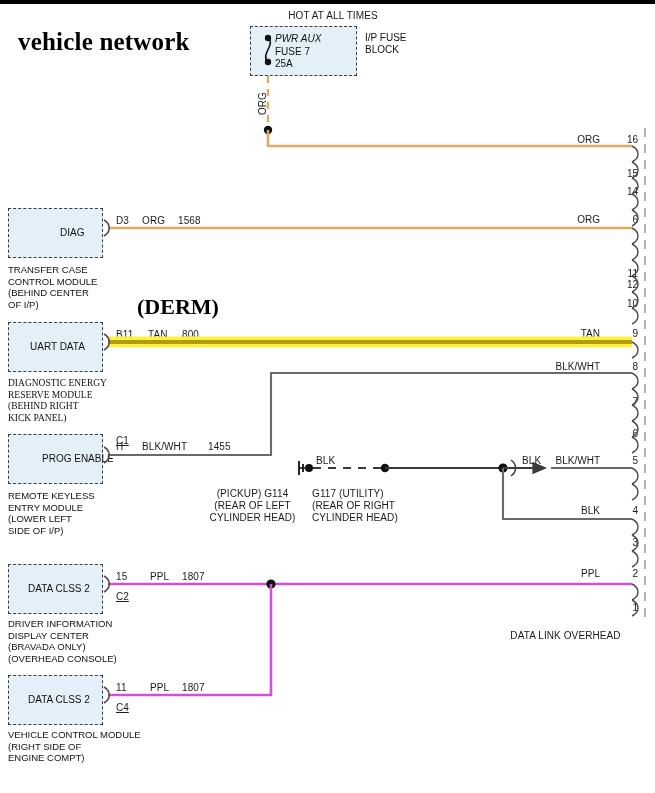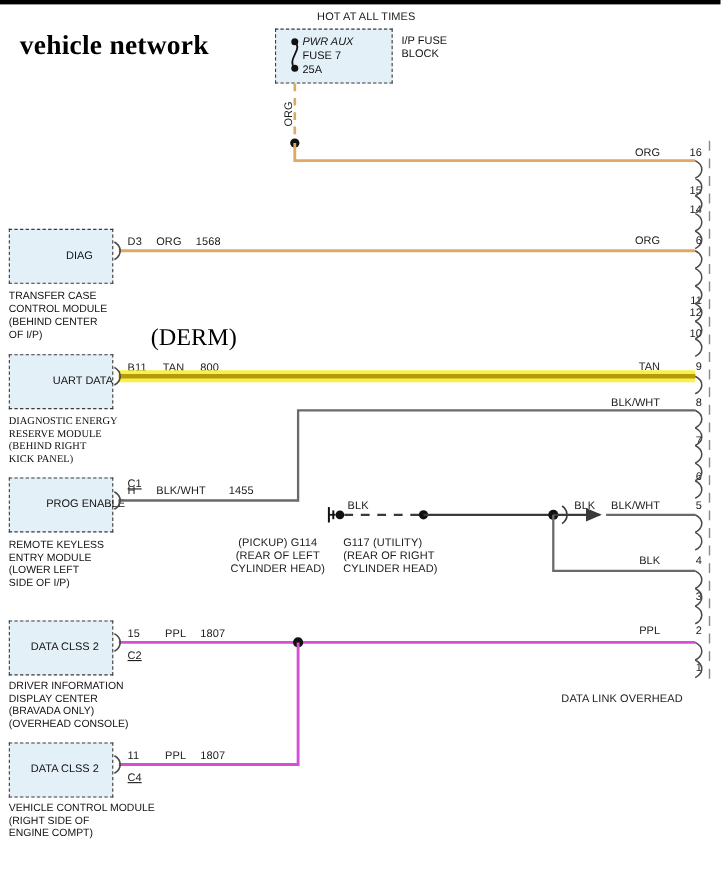--- a/index.html
+++ b/index.html
@@ -11,21 +11,21 @@
   #topbar{position:absolute;left:0;top:0;width:655px;height:4px;background:#000;}
   #stage{position:absolute;left:0;top:0;width:655px;height:793px;}
   svg#wiring{position:absolute;left:0;top:0;width:655px;height:793px;}
 
   .lbl{position:absolute;font-size:10px;line-height:12px;letter-spacing:0.1px;white-space:pre;color:#1a1a1a;}
   .lbl.c{text-align:center;}
 
   #title{position:absolute;left:18px;top:28px;font-family:"Liberation Serif", serif;
          font-size:25px;font-weight:bold;letter-spacing:0.2px;color:#000;}
   #derm{position:absolute;left:137px;top:294px;font-family:"Liberation Serif", serif;
-        font-size:22px;font-weight:normal;color:#000;}
+        font-size:22px;font-weight:bold;color:#000;}
 
   .modbox{position:absolute;box-sizing:border-box;background:#e4f0f8;
           border:1px dashed #3b3b3b;}
   .modtext{position:absolute;font-size:10px;color:#111;white-space:nowrap;}
   .modcap{position:absolute;font-size:9.5px;line-height:11.5px;color:#111;white-space:pre;}
 
   .fusebox{position:absolute;box-sizing:border-box;background:#e4f0f8;
            border:1px dashed #3b3b3b;}
   .pin{position:absolute;font-size:10px;text-align:right;width:20px;color:#1a1a1a;}
   .wcol{position:absolute;font-size:10px;text-align:right;color:#1a1a1a;white-space:nowrap;}
@@ -56,21 +56,21 @@
   <div class="modtext" style="left:60px;top:227px;">DIAG</div>
   <div class="lbl" style="left:116px;top:215px;">D3</div>
   <div class="lbl" style="left:142px;top:215px;">ORG</div>
   <div class="lbl" style="left:178px;top:215px;">1568</div>
   <div class="modcap" style="left:8px;top:264px;">TRANSFER CASE
 CONTROL MODULE
 (BEHIND CENTER
 OF I/P)</div>
 
   <div class="modbox" style="left:8px;top:322px;width:95px;height:50px;"></div>
-  <div class="modtext" style="left:48px;top:341px;">UART DATA</div>
+  <div class="modtext" style="left:30px;top:341px;">UART DATA</div>
   <div class="lbl" style="left:116px;top:329px;">B11</div>
   <div class="lbl" style="left:148px;top:329px;">TAN</div>
   <div class="lbl" style="left:182px;top:329px;">800</div>
   <div class="modcap" style="left:8px;top:378px;font-family:Liberation Serif, serif;">DIAGNOSTIC ENERGY
 RESERVE MODULE
 (BEHIND RIGHT
 KICK PANEL)</div>
 
   <div class="modbox" style="left:8px;top:434px;width:95px;height:50px;"></div>
   <div class="modtext" style="left:26px;top:453px;margin-left:16px;">PROG ENABLE</div>

